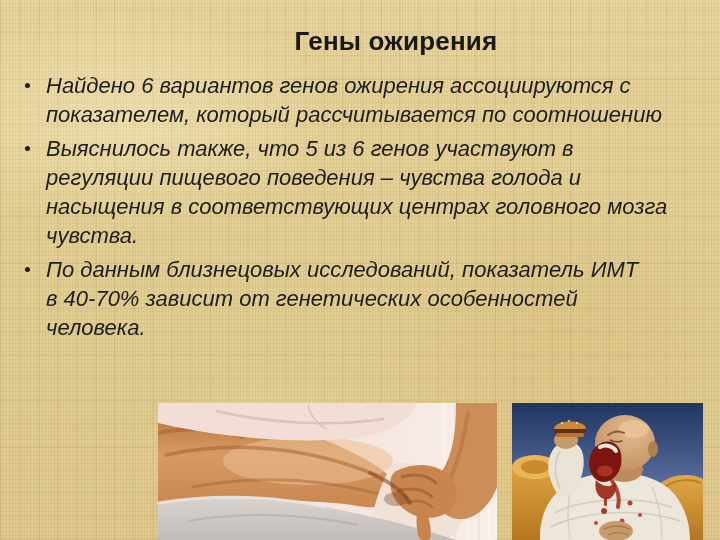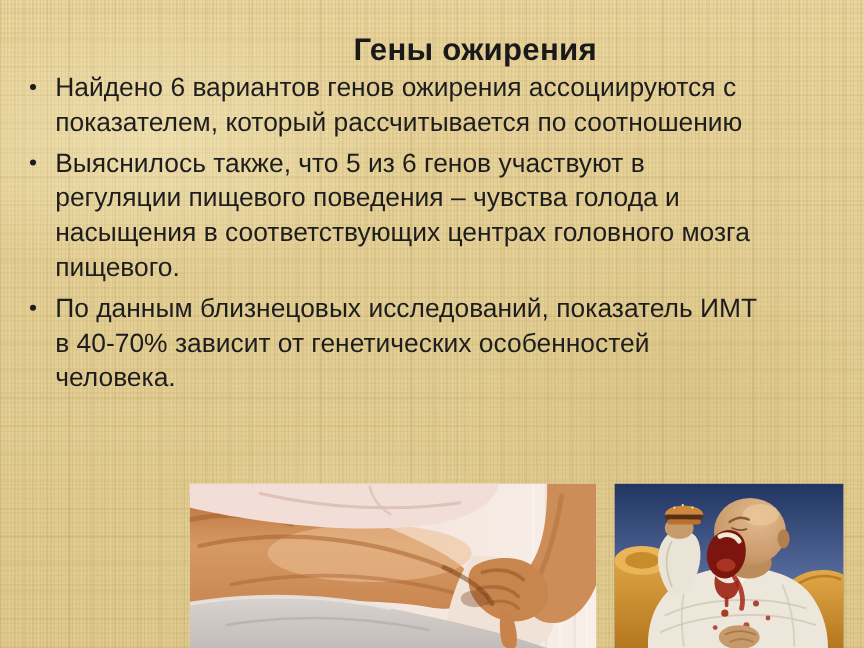--- a/index.html
+++ b/index.html
@@ -20,21 +20,21 @@
       repeating-linear-gradient(90deg, rgba(120,90,40,0.06) 0 2px, rgba(0,0,0,0) 2px 19px),
       repeating-linear-gradient(0deg, rgba(120,90,40,0.05) 0 2px, rgba(0,0,0,0) 2px 23px),
       linear-gradient(180deg,#e9d59d 0%,#e3cf94 55%,#e0ca8d 100%);
   }
   .title{
     position:absolute;top:24px;left:0;width:100%;
     margin:0;text-align:center;
     font-size:26px;font-weight:bold;line-height:34px;
     color:#191919;letter-spacing:0.2px;padding-left:36px;
   }
-  .content{position:absolute;top:58px;left:20px;right:8px;}
+  .content{position:absolute;top:71px;left:20px;right:8px;font-style:italic;}
   .bullet{display:flex;margin:0 0 5px 0;}
   .bullet .marker-box{width:26px;flex:0 0 26px;}
   .bullet .dot{
     display:block;width:5px;height:5px;border-radius:50%;
     background:#1c1c1c;margin:12px 0 0 5px;
   }
   .bullet .lines{flex:1 1 auto;}
   .bullet .line{
     font-size:22px;line-height:29px;white-space:nowrap;
     color:#1d1d1d;
@@ -63,21 +63,21 @@
     </div>
 
     <div class="bullet">
       <span class="marker-box">
           <span class="dot"></span>
         </span>
       <div class="lines">
         <div class="line">Выяснилось также, что 5 из 6 генов участвуют в</div>
         <div class="line">регуляции пищевого поведения – чувства голода и</div>
         <div class="line">насыщения в соответствующих центрах головного мозга</div>
-        <div class="line">пищевого.</div>
+        <div class="line">чувства.</div>
       </div>
     </div>
 
     <div class="bullet">
       <span class="marker-box">
           <span class="dot"></span>
         </span>
       <div class="lines">
         <div class="line">По данным близнецовых исследований, показатель ИМТ</div>
         <div class="line">в 40-70% зависит от генетических особенностей</div>

